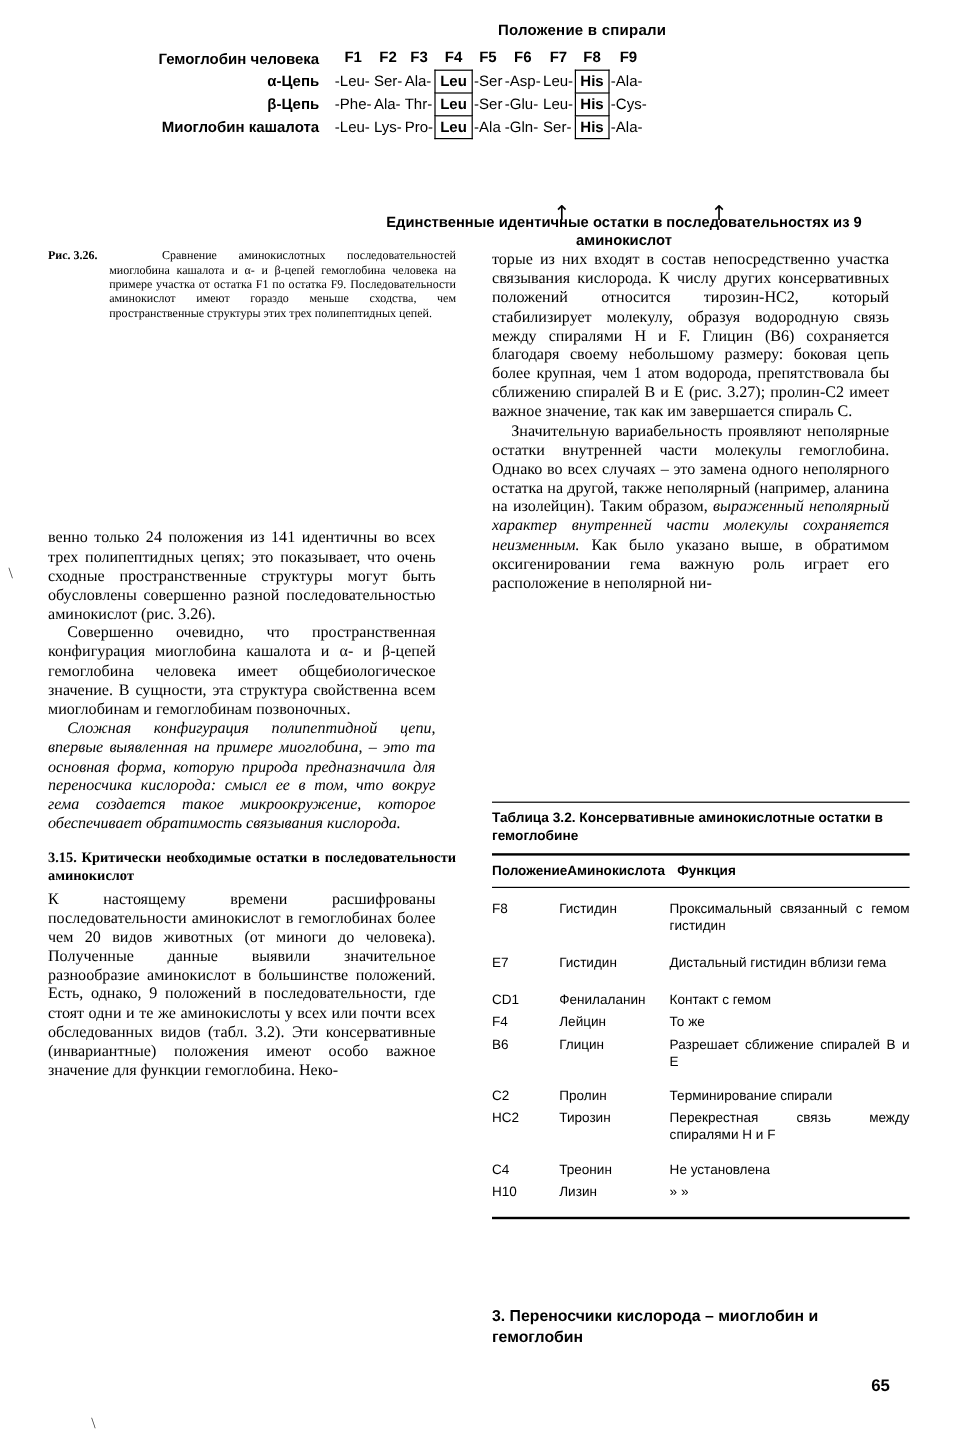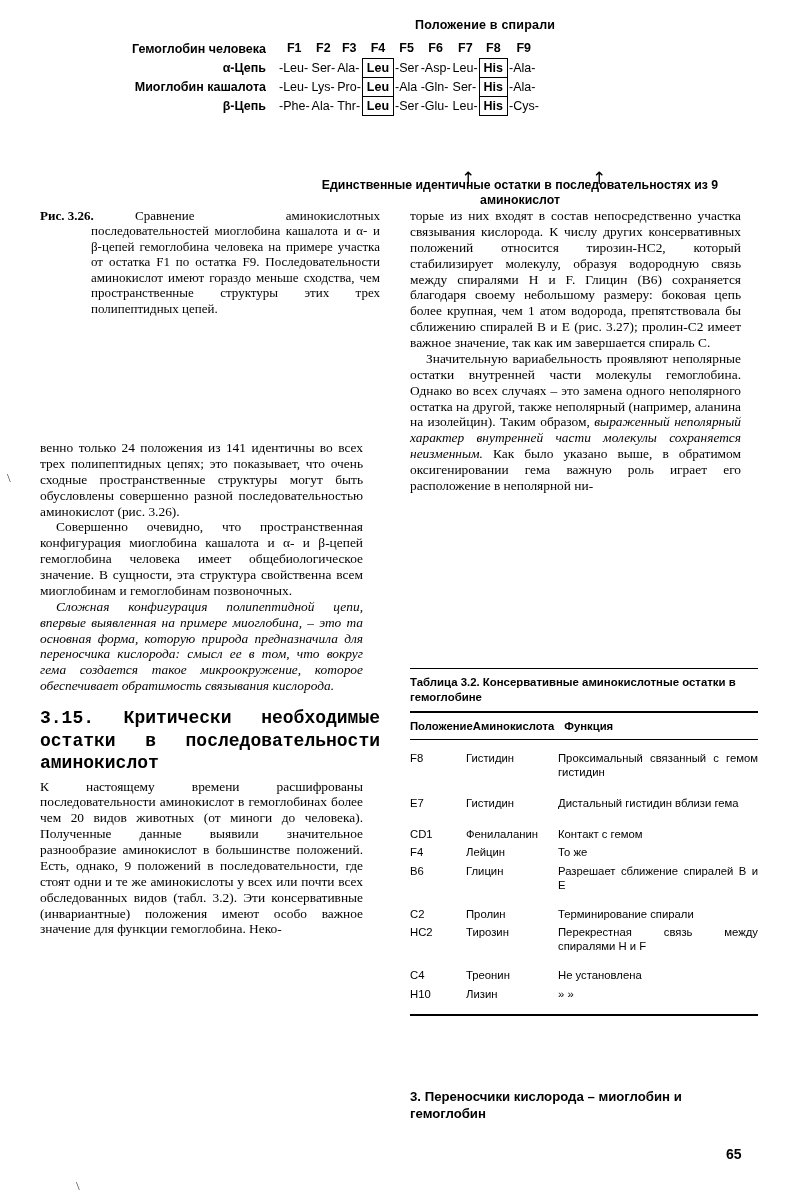--- a/index.html
+++ b/index.html
@@ -93,21 +93,21 @@
   }
   .arrow1 { left: 461px; top: 152px; }
   .arrow2 { left: 592px; top: 152px; }
 
   
   .caption {
     position: absolute;
     left: 40px;
     top: 208px;
     width: 340px;
-    font-size: 13px;
+    font-size: 10px;
     line-height: 1.19;
     text-align: justify;
   }
   .caption .lbl {
     font-weight: bold;
     float: left;
     width: 95px;
   }
   .caption .ctext {
     margin-left: 51px;
@@ -132,22 +132,22 @@
     width: 348px;
     font-size: 13.4px;
     line-height: 1.185;
     text-align: justify;
   }
   p { margin: 0 17px 0 0; text-indent: 1.2em; }
   p.noind { text-indent: 0; }
   .ital { font-style: italic; }
 
   h3.sect {
-    font-family: Liberation Mono, monospace;
-    font-size: 18px;
+    font-family: Liberation Serif, serif;
+    font-size: 12px;
     font-weight: bold;
     margin: 13px 0 4px 0;
     line-height: 1.25;
     text-indent: 0;
   }
 
   
   .tbl-wrap {
     position: absolute;
     left: 410px;
@@ -256,42 +256,42 @@
         <td class="res">Ser-</td>
         <td class="res">Ala-</td>
         <td class="res boxed">Leu</td>
         <td class="res">-Ser</td>
         <td class="res">-Asp-</td>
         <td class="res">Leu-</td>
         <td class="res boxed">His</td>
         <td class="res">-Ala-</td>
       </tr>
       <tr>
+        <td class="rowlabel">β-Цепь</td>
+        <td class="res">-Phe-</td>
+        <td class="res">Ala-</td>
+        <td class="res">Thr-</td>
+        <td class="res boxed">Leu</td>
+        <td class="res">-Ser</td>
+        <td class="res">-Glu-</td>
+        <td class="res">Leu-</td>
+        <td class="res boxed">His</td>
+        <td class="res">-Cys-</td>
+      </tr>
+      <tr>
         <td class="rowlabel">Миоглобин кашалота</td>
         <td class="res">-Leu-</td>
         <td class="res">Lys-</td>
         <td class="res">Pro-</td>
         <td class="res boxed">Leu</td>
         <td class="res">-Ala</td>
         <td class="res">-Gln-</td>
         <td class="res">Ser-</td>
         <td class="res boxed">His</td>
         <td class="res">-Ala-</td>
-      </tr>
-      <tr>
-        <td class="rowlabel">β-Цепь</td>
-        <td class="res">-Phe-</td>
-        <td class="res">Ala-</td>
-        <td class="res">Thr-</td>
-        <td class="res boxed">Leu</td>
-        <td class="res">-Ser</td>
-        <td class="res">-Glu-</td>
-        <td class="res">Leu-</td>
-        <td class="res boxed">His</td>
-        <td class="res">-Cys-</td>
       </tr>
     </tbody>
       </table>
 
     <span class="arrow arrow1">↑</span>
     <span class="arrow arrow2">↑</span>
 
     <div class="fig-note">Единственные идентичные остатки в последовательностях из 9 аминокислот</div>
   </div>
 

